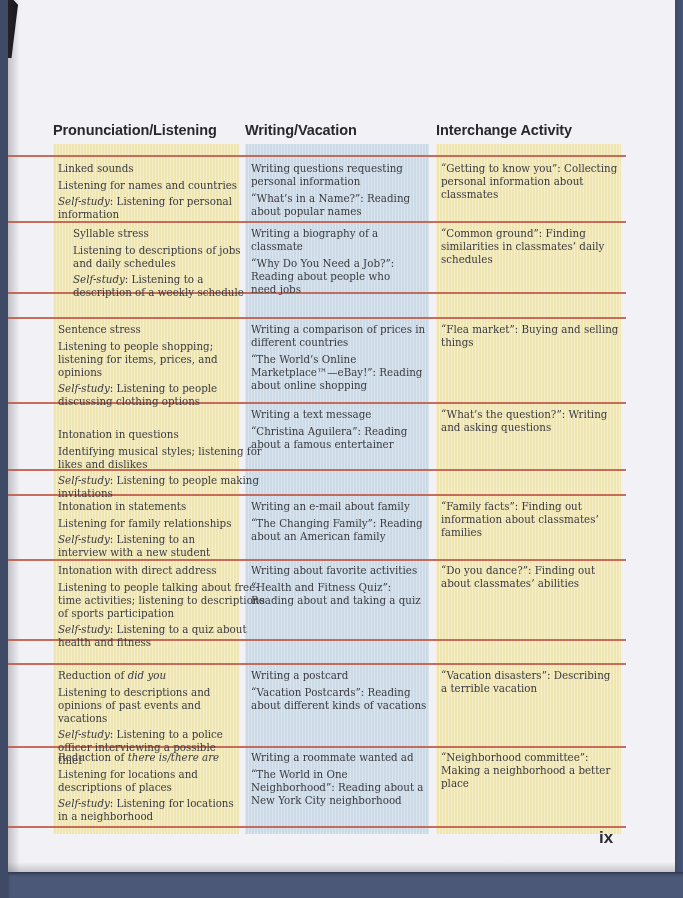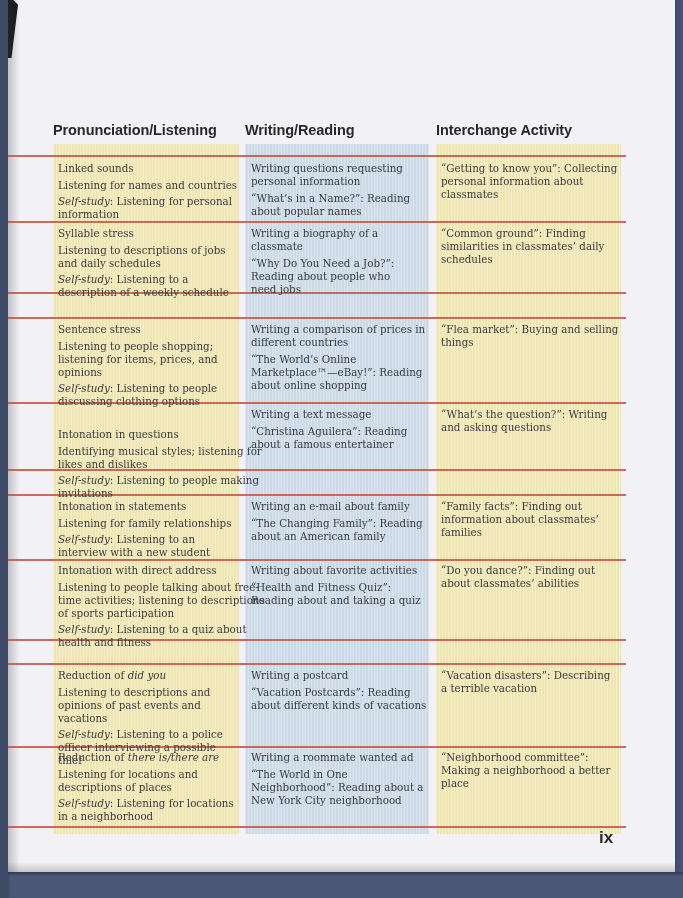--- a/index.html
+++ b/index.html
@@ -69,21 +69,21 @@
 </style>
 </head>
 <body>
 
 <div class="scene">
   <div class="page">
     <div class="corner-sliver"></div>
     <div class="page-left-edge"></div>
 
     <div class="col-header" style="left:45px">Pronunciation/Listening</div>
-    <div class="col-header" style="left:237px">Writing/Reading</div>
+    <div class="col-header" style="left:237px">Writing/Vacation</div>
     <div class="col-header" style="left:428px">Interchange Activity</div>
 
     <div class="colbg yellow" style="left:45px;width:186px"></div>
     <div class="colbg blue" style="left:237px;width:184px"></div>
     <div class="colbg yellow" style="left:428px;width:185px"></div>
 
     <div id="table-layer">
         <div class="hline" style="top: 155px;"></div>
         <div class="hline" style="top: 221px;"></div>
         <div class="hline" style="top: 292px;"></div>
@@ -101,21 +101,21 @@
           <p class="item"><span>Listening for names and countries</span></p>
           <p class="item"><em>Self-study</em><span>: Listening for personal information</span></p>
         </div>
         <div class="cell" style="top: 162px; left: 243px; width: 176px;">
           <p class="item"><span>Writing questions requesting personal information</span></p>
           <p class="item"><span>“What’s in a Name?”: Reading about popular names</span></p>
         </div>
         <div class="cell" style="top: 162px; left: 433px; width: 178px;">
           <p class="item"><span>“Getting to know you”: Collecting personal information about classmates</span></p>
         </div>
-        <div class="cell" style="top: 227px; left: 50px; width: 180px;">
+        <div class="cell" style="top: 227px; left: 50px; width: 180px; padding-left: 15px;">
           <p class="item"><span>Syllable stress</span></p>
           <p class="item"><span>Listening to descriptions of jobs and daily schedules</span></p>
           <p class="item"><em>Self-study</em><span>: Listening to a description of a weekly schedule</span></p>
         </div>
         <div class="cell" style="top: 227px; left: 243px; width: 160px;">
           <p class="item"><span>Writing a biography of a classmate</span></p>
           <p class="item"><span>“Why Do You Need a Job?”: Reading about people who need jobs</span></p>
         </div>
         <div class="cell" style="top: 227px; left: 433px; width: 178px;">
           <p class="item"><span>“Common ground”: Finding similarities in classmates’ daily schedules</span></p>

